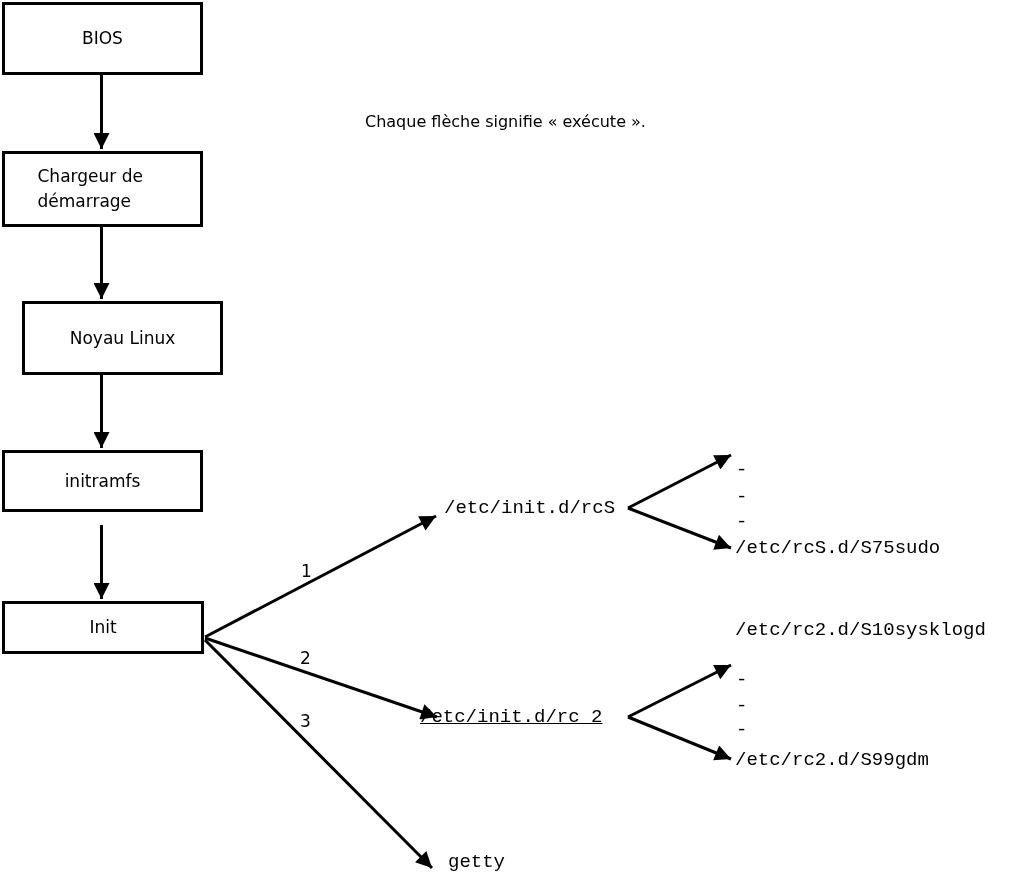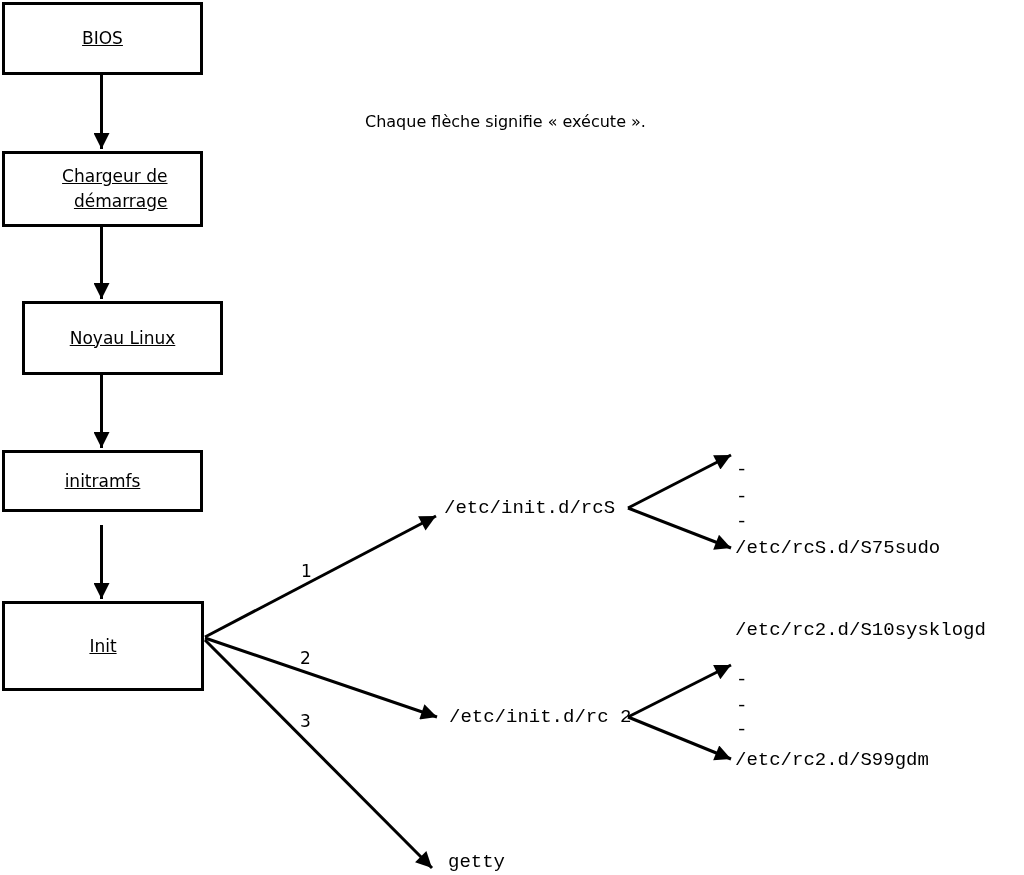--- a/index.html
+++ b/index.html
@@ -22,30 +22,29 @@
     box-sizing: border-box;
     border: 3px solid #000000;
     background: #ffffff;
     display: flex;
     align-items: center;
     justify-content: center;
     font-size: 17px;
     line-height: 25px;
   }
   .box .box-label {
-    text-align: right;
+    text-align: left;
     white-space: normal;
-    text-decoration: underline;
   }
   .box-bios      { left: 2px;  top: 2px;   width: 201px; height: 73px; }
   .box-chargeur  { left: 2px;  top: 151px; width: 201px; height: 76px; }
   .box-chargeur .box-label { max-width: 130px; }
   .box-noyau     { left: 2px;  top: 301px; width: 201px; height: 74px; margin-left: 20px; }
   .box-initramfs { left: 2px;  top: 450px; width: 201px; height: 62px; }
-  .box-init      { left: 2px;  top: 601px; width: 202px; height: 90px; }
+  .box-init      { left: 2px;  top: 601px; width: 202px; height: 53px; }
   .note {
     position: absolute;
     left: 365px; top: 104px;
     font-size: 16px;
     white-space: pre;
     margin-top: 8px;
   }
   .num {
     position: absolute;
     font-size: 17px;
@@ -54,21 +53,21 @@
   .num-2 { left: 300px; top: 648px; }
   .num-3 { left: 300px; top: 711px; }
   .mono {
     position: absolute;
     font-family: "Liberation Mono", "DejaVu Sans Mono", monospace;
     font-size: 19px;
     line-height: 22px;
     white-space: pre;
   }
   .path-rcs      { left: 444px; top: 497px; }
-  .path-rc2      { left: 449px; top: 706px; }
+  .path-rc2      { left: 420px; top: 706px; text-decoration: underline; }
   .path-getty    { left: 448px; top: 851px; }
   .path-s02      { left: 735px; top: 434px; }
   .path-s75      { left: 735px; top: 537px; }
   .path-s10      { left: 735px; top: 619px; }
   .path-s99      { left: 735px; top: 749px; }
   .dash-a1 { left: 736px; top: 459px; }
   .dash-a2 { left: 736px; top: 486px; }
   .dash-a3 { left: 736px; top: 511px; }
   .dash-b1 { left: 736px; top: 669px; }
   .dash-b2 { left: 736px; top: 695px; }

